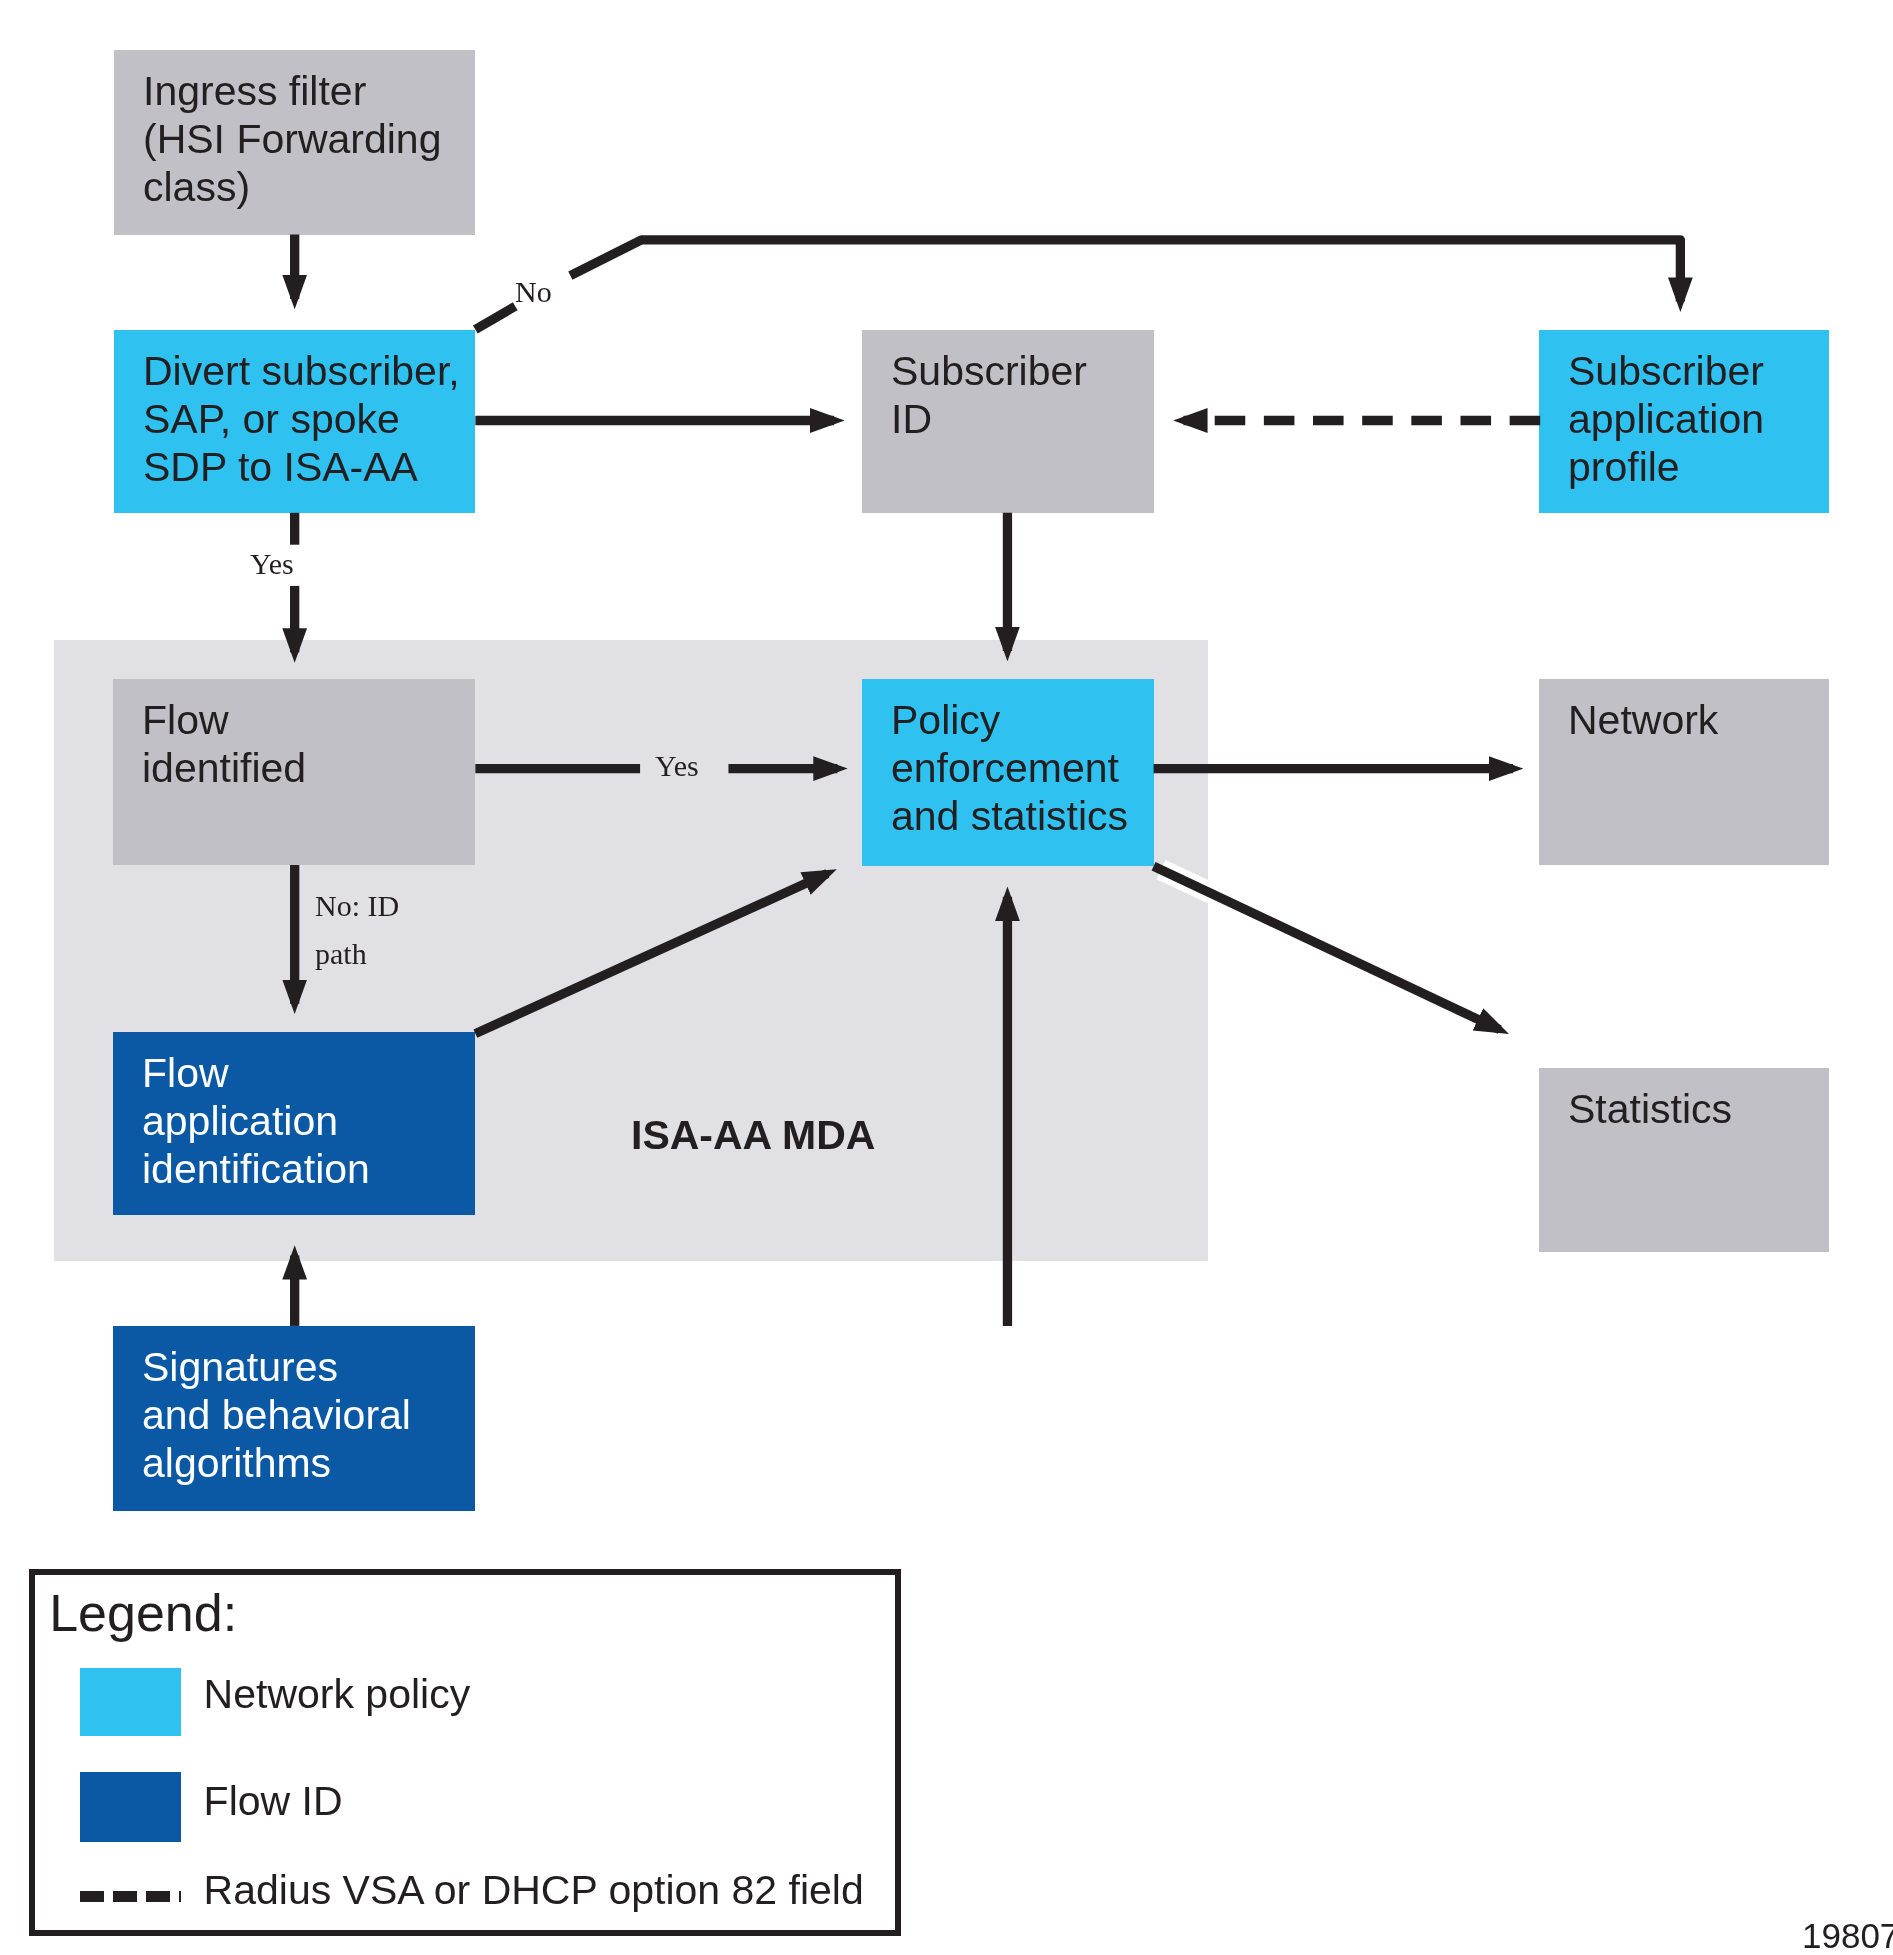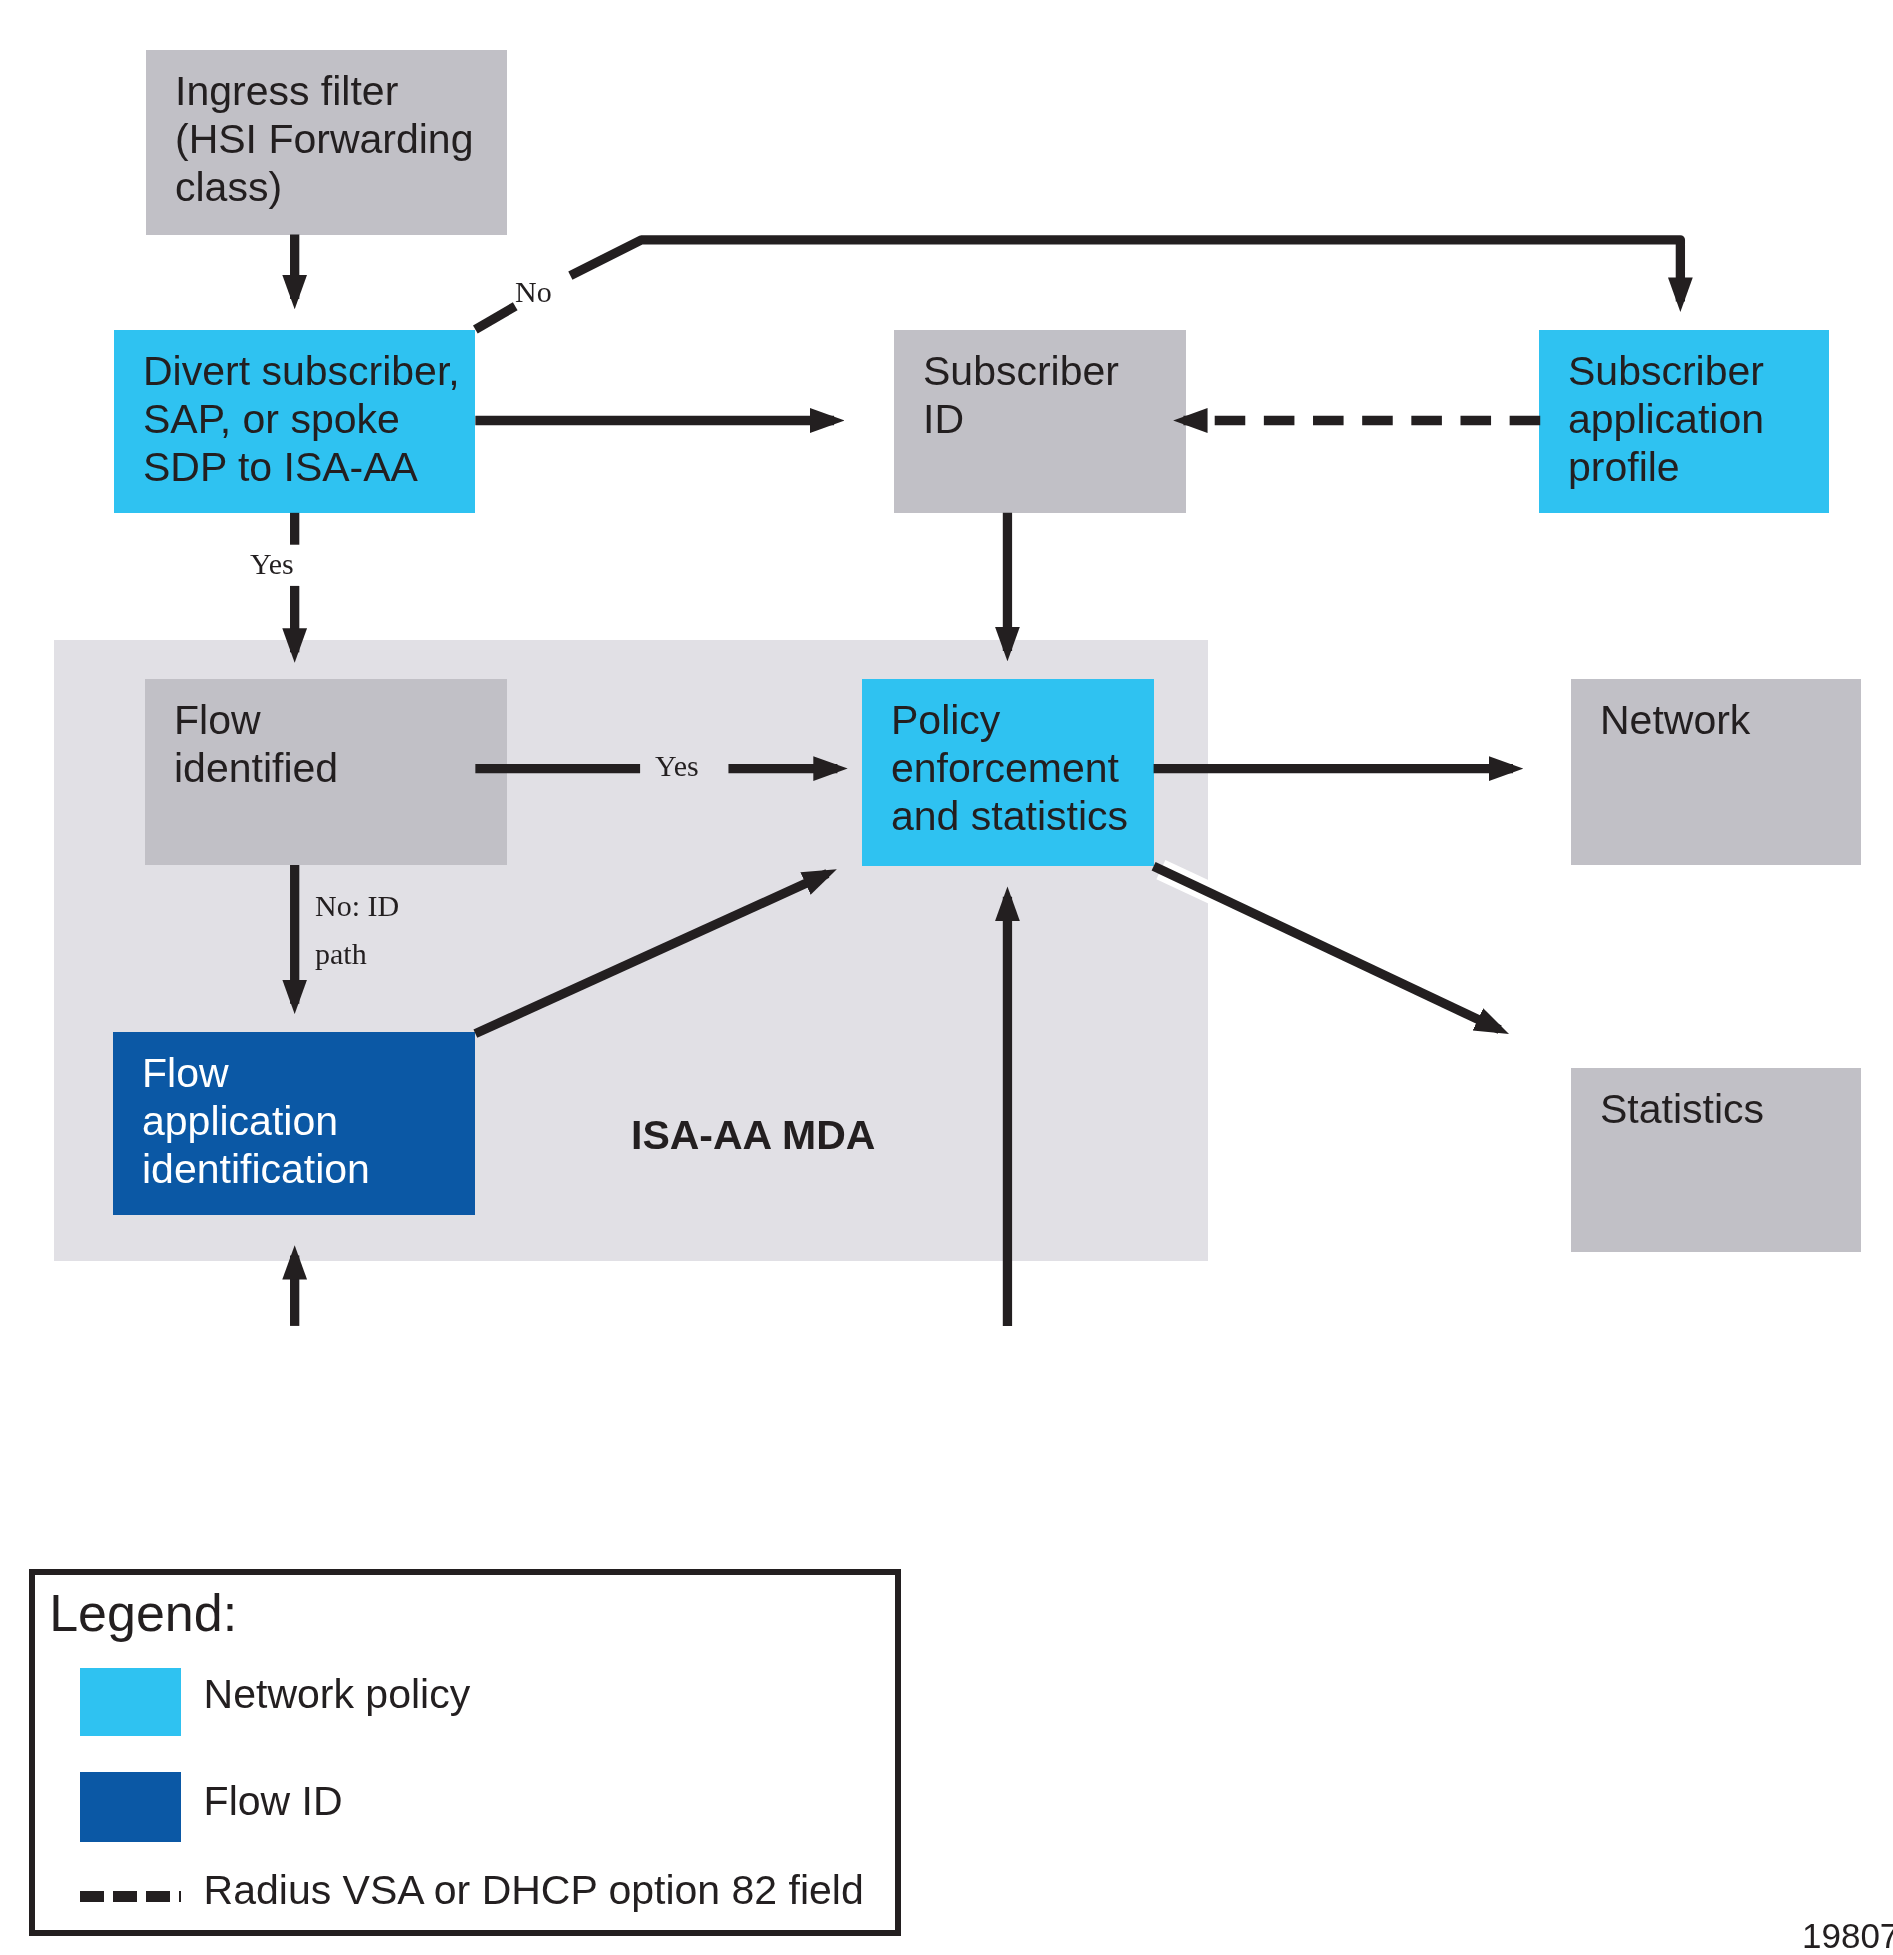--- a/index.html
+++ b/index.html
@@ -15,21 +15,21 @@
   .canvas{
     position:relative;width:1894px;height:1955px;overflow:hidden;
     font-family:"Liberation Sans","DejaVu Sans",sans-serif;
     color:var(--text-dark);background:#ffffff;
   }
   .node{
     position:absolute;box-sizing:border-box;
     padding:17.3px 0 0 29px;
     font-size:41px;line-height:48px;white-space:pre;
   }
-  .node.gray{background:var(--node-gray);margin-left:32px;}
+  .node.gray{background:var(--node-gray);}
   .node.network-policy{background:var(--network-policy);}
   .node.flow-id{background:var(--flow-id);color:var(--text-light);}
   .region{position:absolute;left:54px;top:640px;width:1154px;height:621px;background:var(--region-gray);}
   .region-label{position:absolute;left:631px;top:1111px;font-size:41px;line-height:48px;font-weight:bold;white-space:pre;}
   .edge-label{position:absolute;font-size:30px;line-height:48px;white-space:pre;font-family:Liberation Serif, serif;}
   svg.edges{position:absolute;left:0;top:0;pointer-events:none;}
   svg.edges path{fill:none;stroke:var(--line);stroke-width:14;stroke-linejoin:round;}
   svg.edges path.dashed{stroke-dasharray:46 28;}
   svg.edges path.casing{stroke:#ffffff;stroke-width:32;}
   svg.edges .ah{fill:var(--line);stroke:none;}
@@ -88,20 +88,23 @@
   <div class="node gray" id="node-flow-identified">Flow
 identified</div>
   <div class="node network-policy" id="node-policy-enforcement">Policy
 enforcement
 and statistics</div>
   <div class="node gray" id="node-egress">Network</div>
   <div class="node flow-id" id="node-flow-app-identification">Flow
 application
 identification</div>
   <div class="node gray" id="node-statistics">Statistics</div>
+  <div class="node flow-id" id="node-signatures">Signatures
+and behavioral
+algorithms</div>
 
   <svg class="edges" width="1894" height="1955" viewBox="0 0 2850 2943">
     <defs>
       <marker id="ah" viewBox="0 0 10 10" refX="7" refY="5" markerWidth="3.7" markerHeight="3.7" orient="auto-start-reverse">
         <path class="ah" d="M0,1.4 L10,5 L0,8.6 z"></path>
       </marker>
     </defs>
     <path d="M443 353 V450" marker-end="url(#ah)"></path>
     <path d="M715 633 H1255" marker-end="url(#ah)"></path>
     <path d="M715 496 L775 461"></path>

